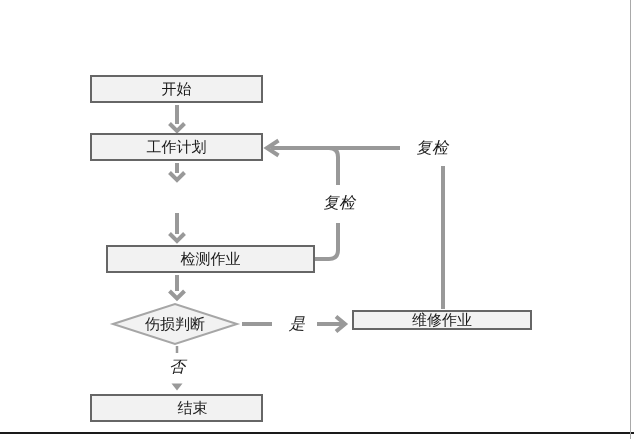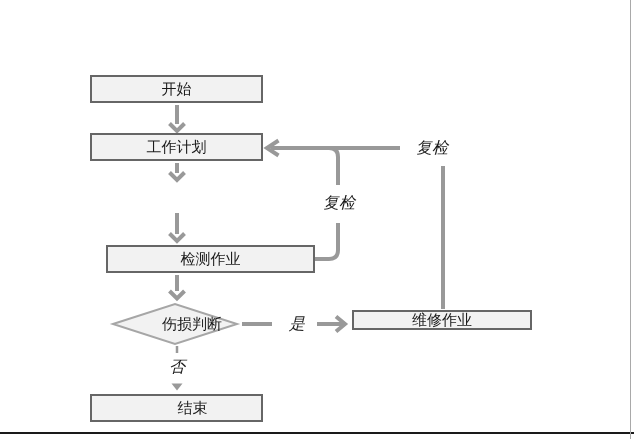--- a/index.html
+++ b/index.html
@@ -25,21 +25,21 @@
     box-sizing:border-box;display:flex;align-items:center;justify-content:center;
     font-size:15px;color:var(--ink);
   }
   #node-start  {left:90px; top:75px;  width:173px;height:28px;}
   #node-plan   {left:90px; top:133px; width:173px;height:28px;}
   #node-order  {left:90px; top:183px; width:173px;height:28px;}
   #node-inspect{left:90px; top:245px; width:209px;height:28px;margin-left:16px;}
   #node-end    {left:90px; top:394px; width:173px;height:28px;padding-left:32px;}
   #node-repair {left:352px;top:310px; width:180px;height:20px;}
   #decision-text{
-    position:absolute;left:130px;top:303px;width:124px;height:42px;
+    position:absolute;left:113px;top:303px;width:124px;height:42px;
     display:flex;align-items:center;justify-content:center;
     font-size:15px;color:var(--ink);
   }
   .edge-label{
     position:absolute;font-size:16px;color:var(--ink);text-align:center;background:#fff;font-style:italic;
   }
   #label-recheck-loop  {left:315px;top:193px;width:48px;}
   #label-recheck-repair{left:408px;top:138px;width:48px;}
   #label-yes{left:284px;top:314px;width:26px;}
   #label-no {left:164px;top:357px;width:26px;}

